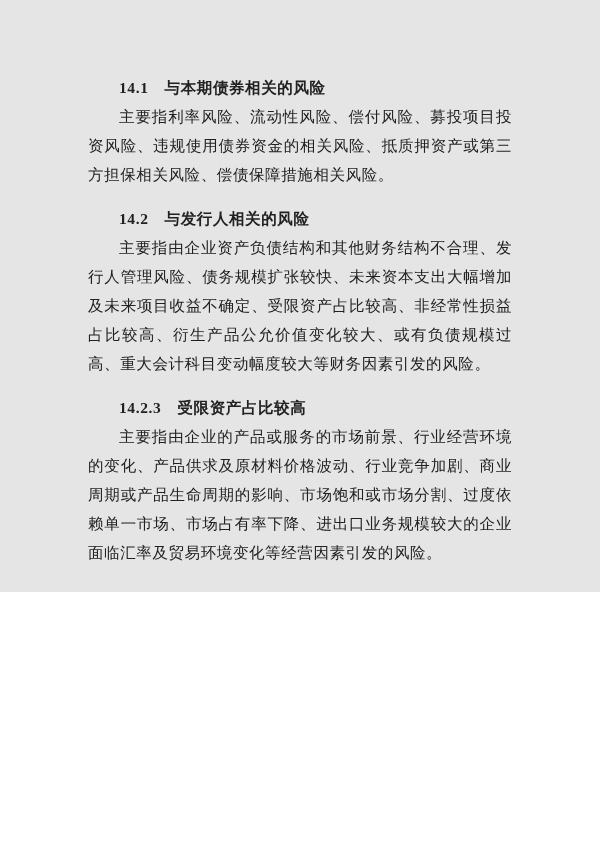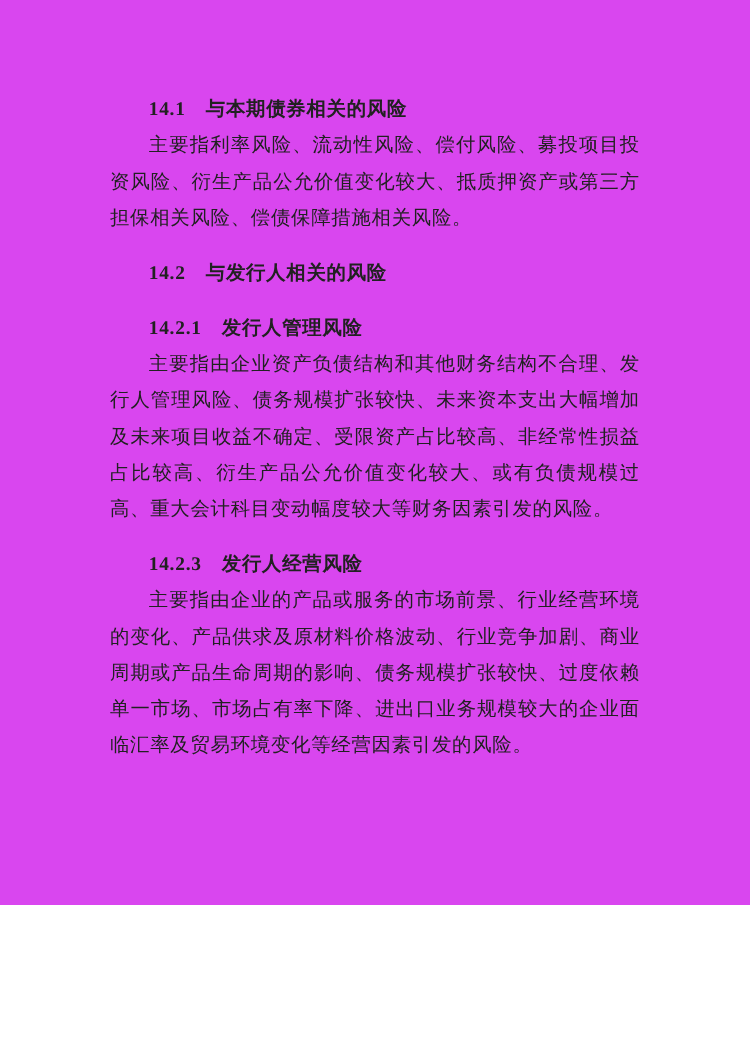--- a/index.html
+++ b/index.html
@@ -3,22 +3,22 @@
 <meta charset="utf-8">
 <style>
   html, body {
     margin: 0;
     padding: 0;
     background: #ffffff;
   }
   .page {
     position: relative;
     width: 600px;
-    height: 724px;
-    background: #d946ef;
+    height: 592px;
+    background: #e5e5e5;
     overflow: hidden;
     font-family: "Liberation Serif", "DejaVu Serif", serif;
     color: #212121;
   }
   .content {
     position: absolute;
     left: 88px;
     top: 73px;
     width: 424px;
   }
@@ -50,21 +50,20 @@
     line-height: 18px;
     color: #212121;
   }
 </style>
 </head>
 <body>
 
 <div class="page">
   <div class="content" id="document-content">
       <p class="heading">14.1　与本期债券相关的风险</p>
-      <p class="para">主要指利率风险、流动性风险、偿付风险、募投项目投资风险、衍生产品公允价值变化较大、抵质押资产或第三方担保相关风险、偿债保障措施相关风险。</p>
+      <p class="para">主要指利率风险、流动性风险、偿付风险、募投项目投资风险、违规使用债券资金的相关风险、抵质押资产或第三方担保相关风险、偿债保障措施相关风险。</p>
       <p class="heading">14.2　与发行人相关的风险</p>
-      <p class="heading">14.2.1　发行人管理风险</p>
       <p class="para">主要指由企业资产负债结构和其他财务结构不合理、发行人管理风险、债务规模扩张较快、未来资本支出大幅增加及未来项目收益不确定、受限资产占比较高、非经常性损益占比较高、衍生产品公允价值变化较大、或有负债规模过高、重大会计科目变动幅度较大等财务因素引发的风险。</p>
-      <p class="heading">14.2.3　发行人经营风险</p>
-      <p class="para">主要指由企业的产品或服务的市场前景、行业经营环境的变化、产品供求及原材料价格波动、行业竞争加剧、商业周期或产品生命周期的影响、债务规模扩张较快、过度依赖单一市场、市场占有率下降、进出口业务规模较大的企业面临汇率及贸易环境变化等经营因素引发的风险。</p>
+      <p class="heading">14.2.3　受限资产占比较高</p>
+      <p class="para">主要指由企业的产品或服务的市场前景、行业经营环境的变化、产品供求及原材料价格波动、行业竞争加剧、商业周期或产品生命周期的影响、市场饱和或市场分割、过度依赖单一市场、市场占有率下降、进出口业务规模较大的企业面临汇率及贸易环境变化等经营因素引发的风险。</p>
     </div>
   <div class="page-number">9</div>
 </div>
 
 </body></html>

